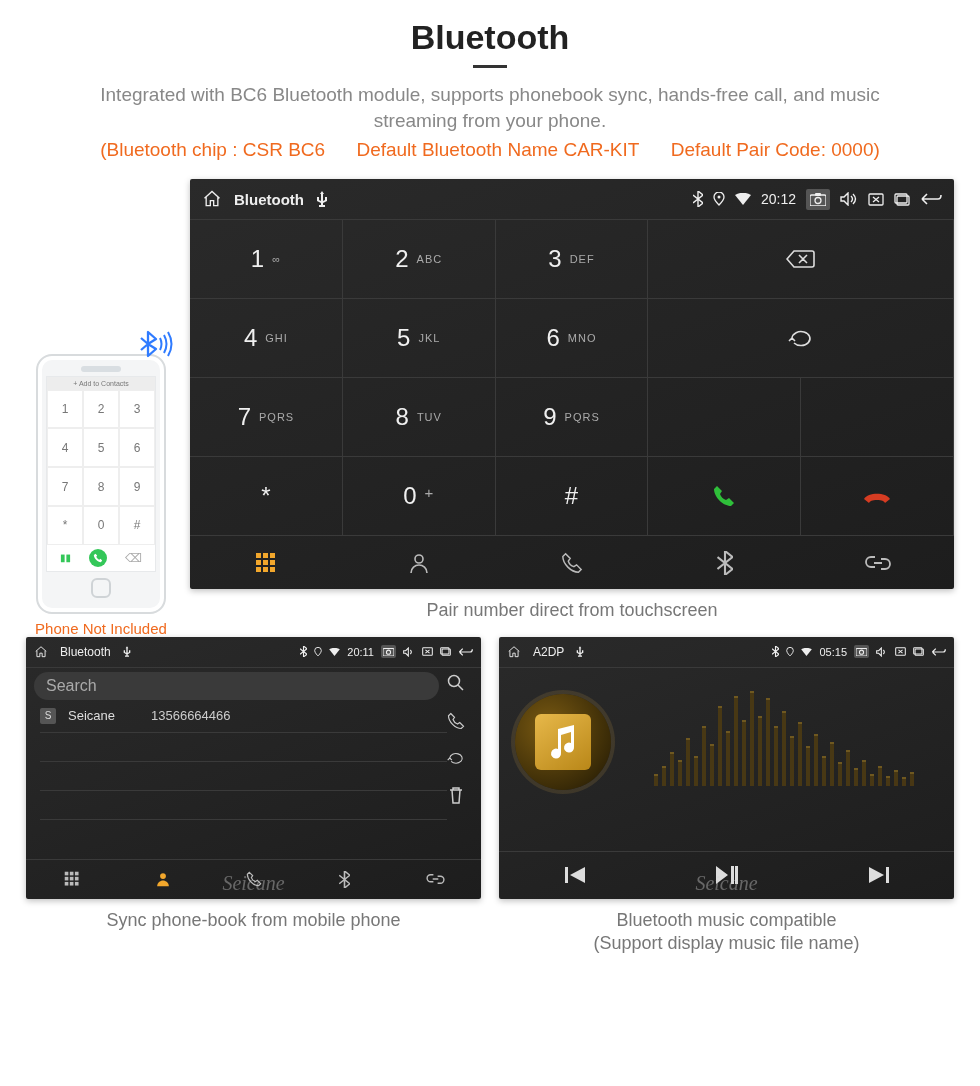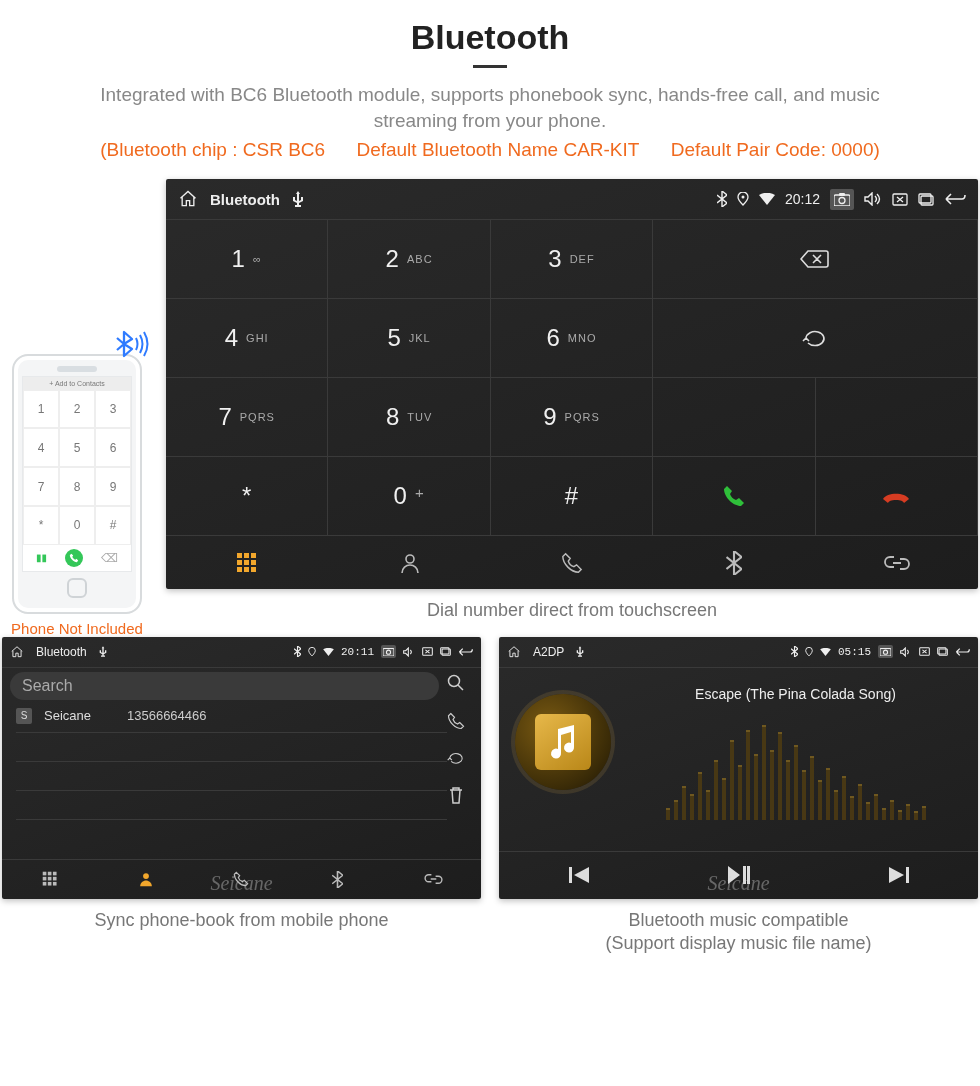--- a/index.html
+++ b/index.html
@@ -4,21 +4,21 @@
 <style>
   * { margin: 0; padding: 0; box-sizing: border-box; }
   body {
     width: 980px;
     height: 1086px;
     background: #fff;
     font-family: Arial, Helvetica, sans-serif;
     color: #666;
     overflow: hidden;
   }
-  .wrapper { padding: 18px 2px 0; }
+  .wrapper { padding: 18px 26px 0; }
   .top-title {
     text-align: center;
     font-size: 34px;
     font-weight: 700;
     color: #222;
   }
   .title-underline {
     width: 34px; height: 3px; background:#333; margin: 8px auto 14px;
   }
   .desc {
@@ -97,21 +97,21 @@
   .tab { flex:1; display:flex; align-items:center; justify-content:center; color:#bbb; cursor:pointer; }
   .tab.active { color:#f2a72c; }
   .caption { text-align:center; font-size:18px; color:#777; margin:10px 0 14px; line-height:1.3; }
 
   
   .lower-row { display:flex; gap:18px; }
   .lower-col { flex:1; }
   .pane-sm { height: 262px; display:flex; flex-direction:column; }
   .status-bar.sm { height:30px; font-size:11px; padding:0 8px; }
   .status-bar.sm .sb-title { font-size:12px; font-weight:500; }
-  .status-bar.sm .sb-right { gap:7px;font-family:Liberation Mono, monospace; }
+  .status-bar.sm .sb-right { gap:7px; }
 
   .search-row { display:flex; align-items:center; padding:4px 8px; gap:10px; }
   .search-input {
     flex:1; background:#3a3a3a; border-radius:14px; padding:5px 12px; color:#aaa; font-size:16px;
     display:flex; align-items:center;
   }
   .contact-list { flex:1; padding: 2px 0 0 14px; font-size:13px; color:#ddd; }
   .contact-row { display:flex; align-items:center; gap:12px; padding:2px 0; }
   .contact-row .letter {
     width:16px; height:16px; background:#555; font-size:10px; display:flex; align-items:center; justify-content:center; border-radius:2px;
@@ -385,21 +385,21 @@
                 <path fill="none" stroke="#bbb" stroke-width="1.4" d="M5 0v16l5-4-10-8m0 8l10-8-5-4"></path>
               </svg>
           </div>
           <div class="tab">
             <svg width="26" height="20" viewBox="0 0 26 20">
                 <path fill="none" stroke="#bbb" stroke-width="1.8" d="M10 14H6a5 5 0 010-10h4M16 6h4a5 5 0 010 10h-4M9 10h8"></path>
               </svg>
           </div>
         </div>
       </div>
-      <div class="caption">Dial number direct from touchscreen</div>
+      <div class="caption">Pair number direct from touchscreen</div>
     </div>
   </div>
 
   <div class="lower-row">
 
     <div class="lower-col">
       <div class="pane pane-sm rel">
         <div class="status-bar sm">
           <div class="sb-left">
             <span class="icon">
@@ -619,21 +619,20 @@
 
         <div class="music-body">
           <div class="album">
             <div class="note">
               <svg width="30" height="34" viewBox="0 0 30 34">
                   <path fill="#fff" d="M10 4l16-4v22a5 5 0 11-3-4V7L13 10v18a5 5 0 11-3-4z"></path>
                 </svg>
             </div>
           </div>
           <div class="music-right">
-            <div class="track-title">Escape (The Pina Colada Song)</div>
             <div class="viz">
               <span style="height:12%"></span>
                 <span style="height:20%"></span>
                 <span style="height:34%"></span>
               <span style="height:26%"></span>
                 <span style="height:48%"></span>
                 <span style="height:30%"></span>
               <span style="height:60%"></span>
                 <span style="height:42%"></span>
                 <span style="height:80%"></span>

